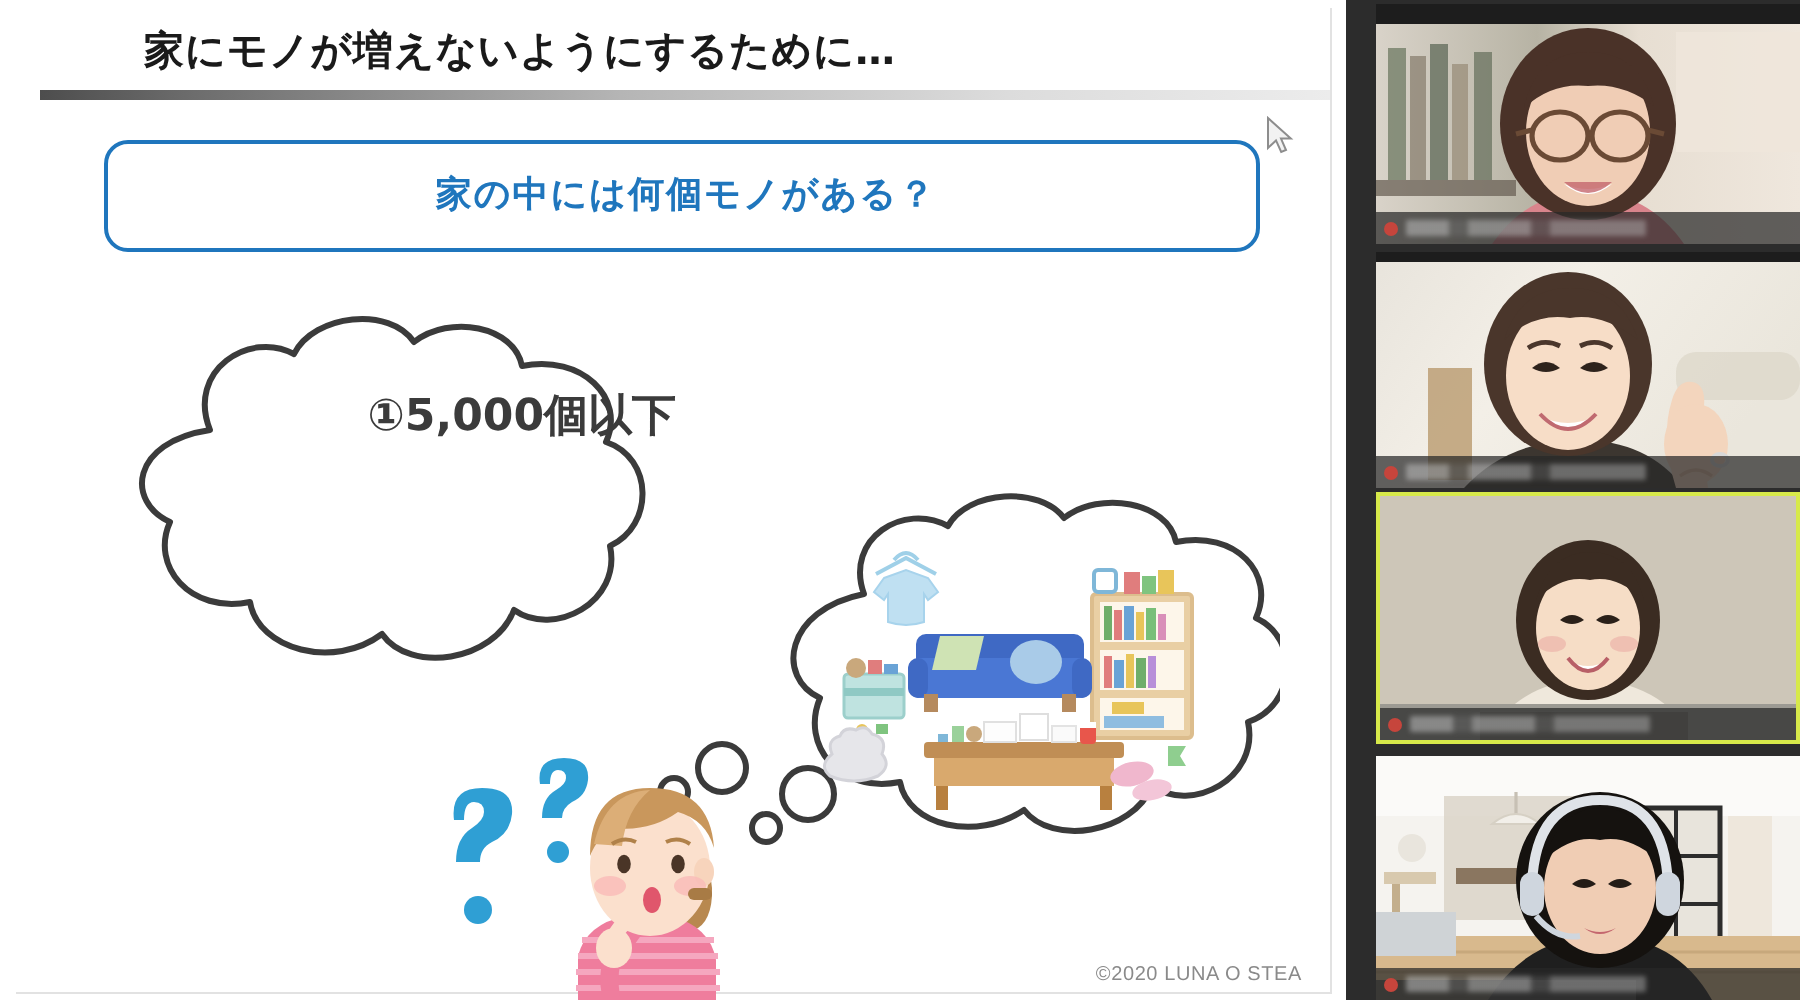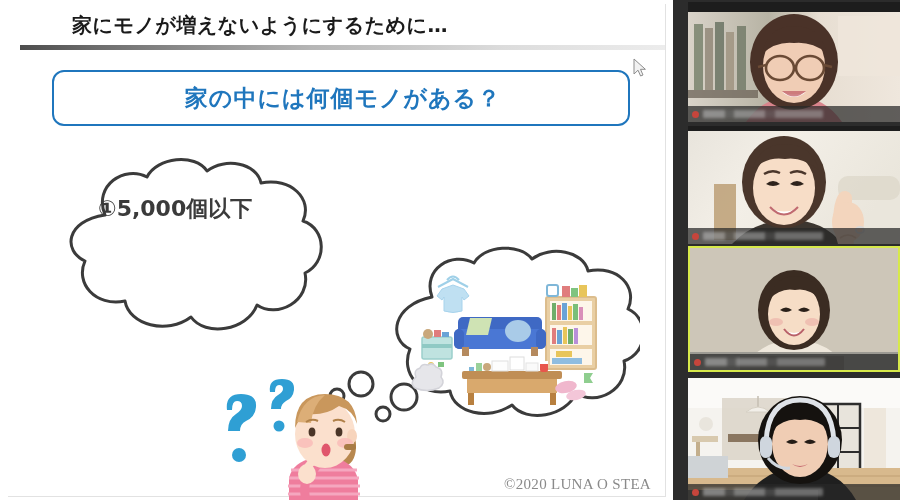--- a/index.html
+++ b/index.html
@@ -22,48 +22,48 @@
   }
 
   
   .qbox{
     position:absolute;left:52px;top:70px;width:578px;height:56px;
     border:2px solid #1f76bd;border-radius:12px;background:#fff;
     box-sizing:border-box;
   }
   .qbox-text{
     position:absolute;left:0;top:0;width:578px;height:52px;line-height:52px;
-    text-align:center;color:#1f76bd;font-weight:bold;font-size:23px;
+    text-align:center;color:#1f76bd;font-weight:bold;font-size:18px;
     font-family:"DejaVu Sans","Liberation Sans",sans-serif;letter-spacing:1px;
     white-space:nowrap;
   }
 
   
   .cloud-wrap{position:absolute;left:55px;top:155px;width:300px;height:190px;}
   .cloud-wrap svg{position:absolute;left:0;top:0;}
   .answers{
-    position:absolute;left:43px;top:36px;width:240px;
+    position:absolute;left:43px;top:36px;width:240px;text-align:right;
   }
   .answers .ans{
     font-family:"DejaVu Sans","Liberation Sans",sans-serif;
     font-size:22px;font-weight:bold;color:#3b3b3b;line-height:36px;white-space:nowrap;
   }
 
   
   .room-wrap{position:absolute;left:370px;top:245px;width:270px;height:190px;}
   .room-wrap svg{position:absolute;left:0;top:0;}
 
   
   .girl-wrap{position:absolute;left:215px;top:370px;width:170px;height:130px;}
   .girl-wrap svg{position:absolute;left:0;top:0;}
 
   .copyright{
     position:absolute;right:22px;bottom:7px;
-    font-size:15px;color:#8a8a8a;letter-spacing:.3px;white-space:nowrap;
-    font-family:Liberation Serif, serif;
+    font-size:10px;color:#8a8a8a;letter-spacing:.3px;white-space:nowrap;
+    font-family:Liberation Sans, sans-serif;
   }
 
   
   .cursor{position:absolute;left:633px;top:58px;width:14px;height:20px;}
 
   
   .rail{position:absolute;left:673px;top:0;width:227px;height:500px;background:#2c2c2c;}
   .tile{position:absolute;left:15px;width:212px;overflow:hidden;background:#000;}
   .tile.t1{top:2px;height:120px;}
   .tile.t2{top:126px;height:118px;}

